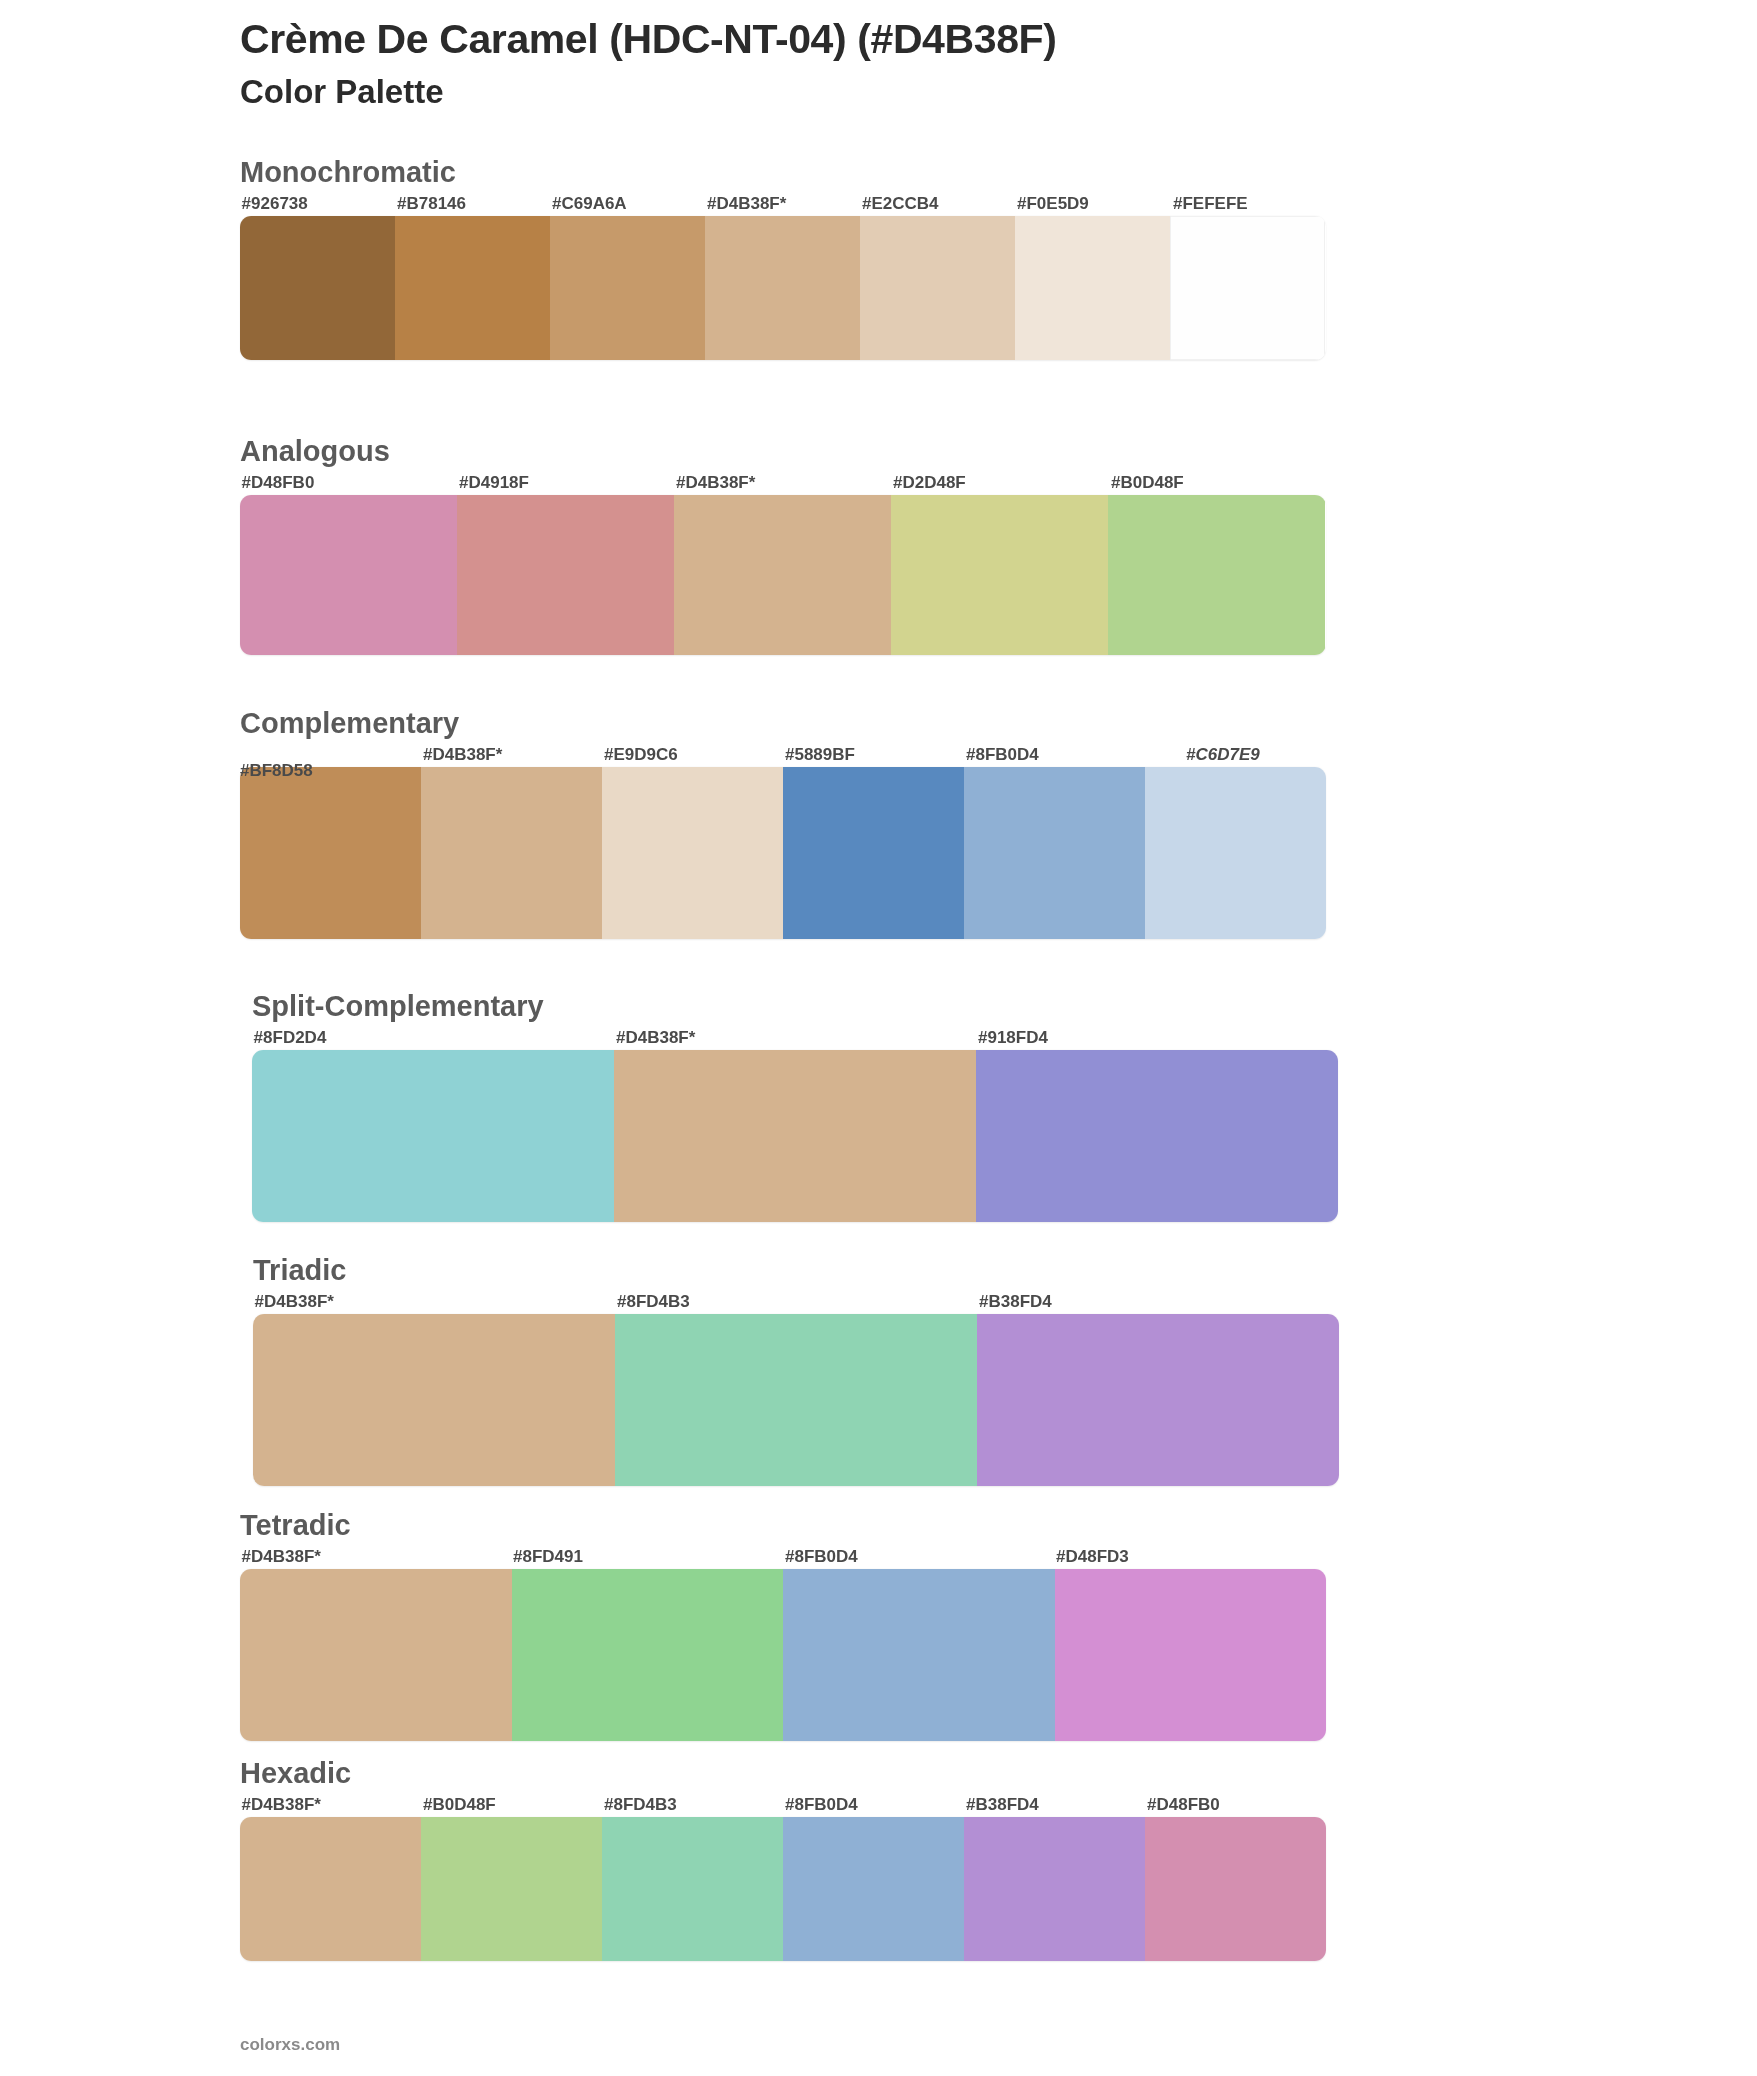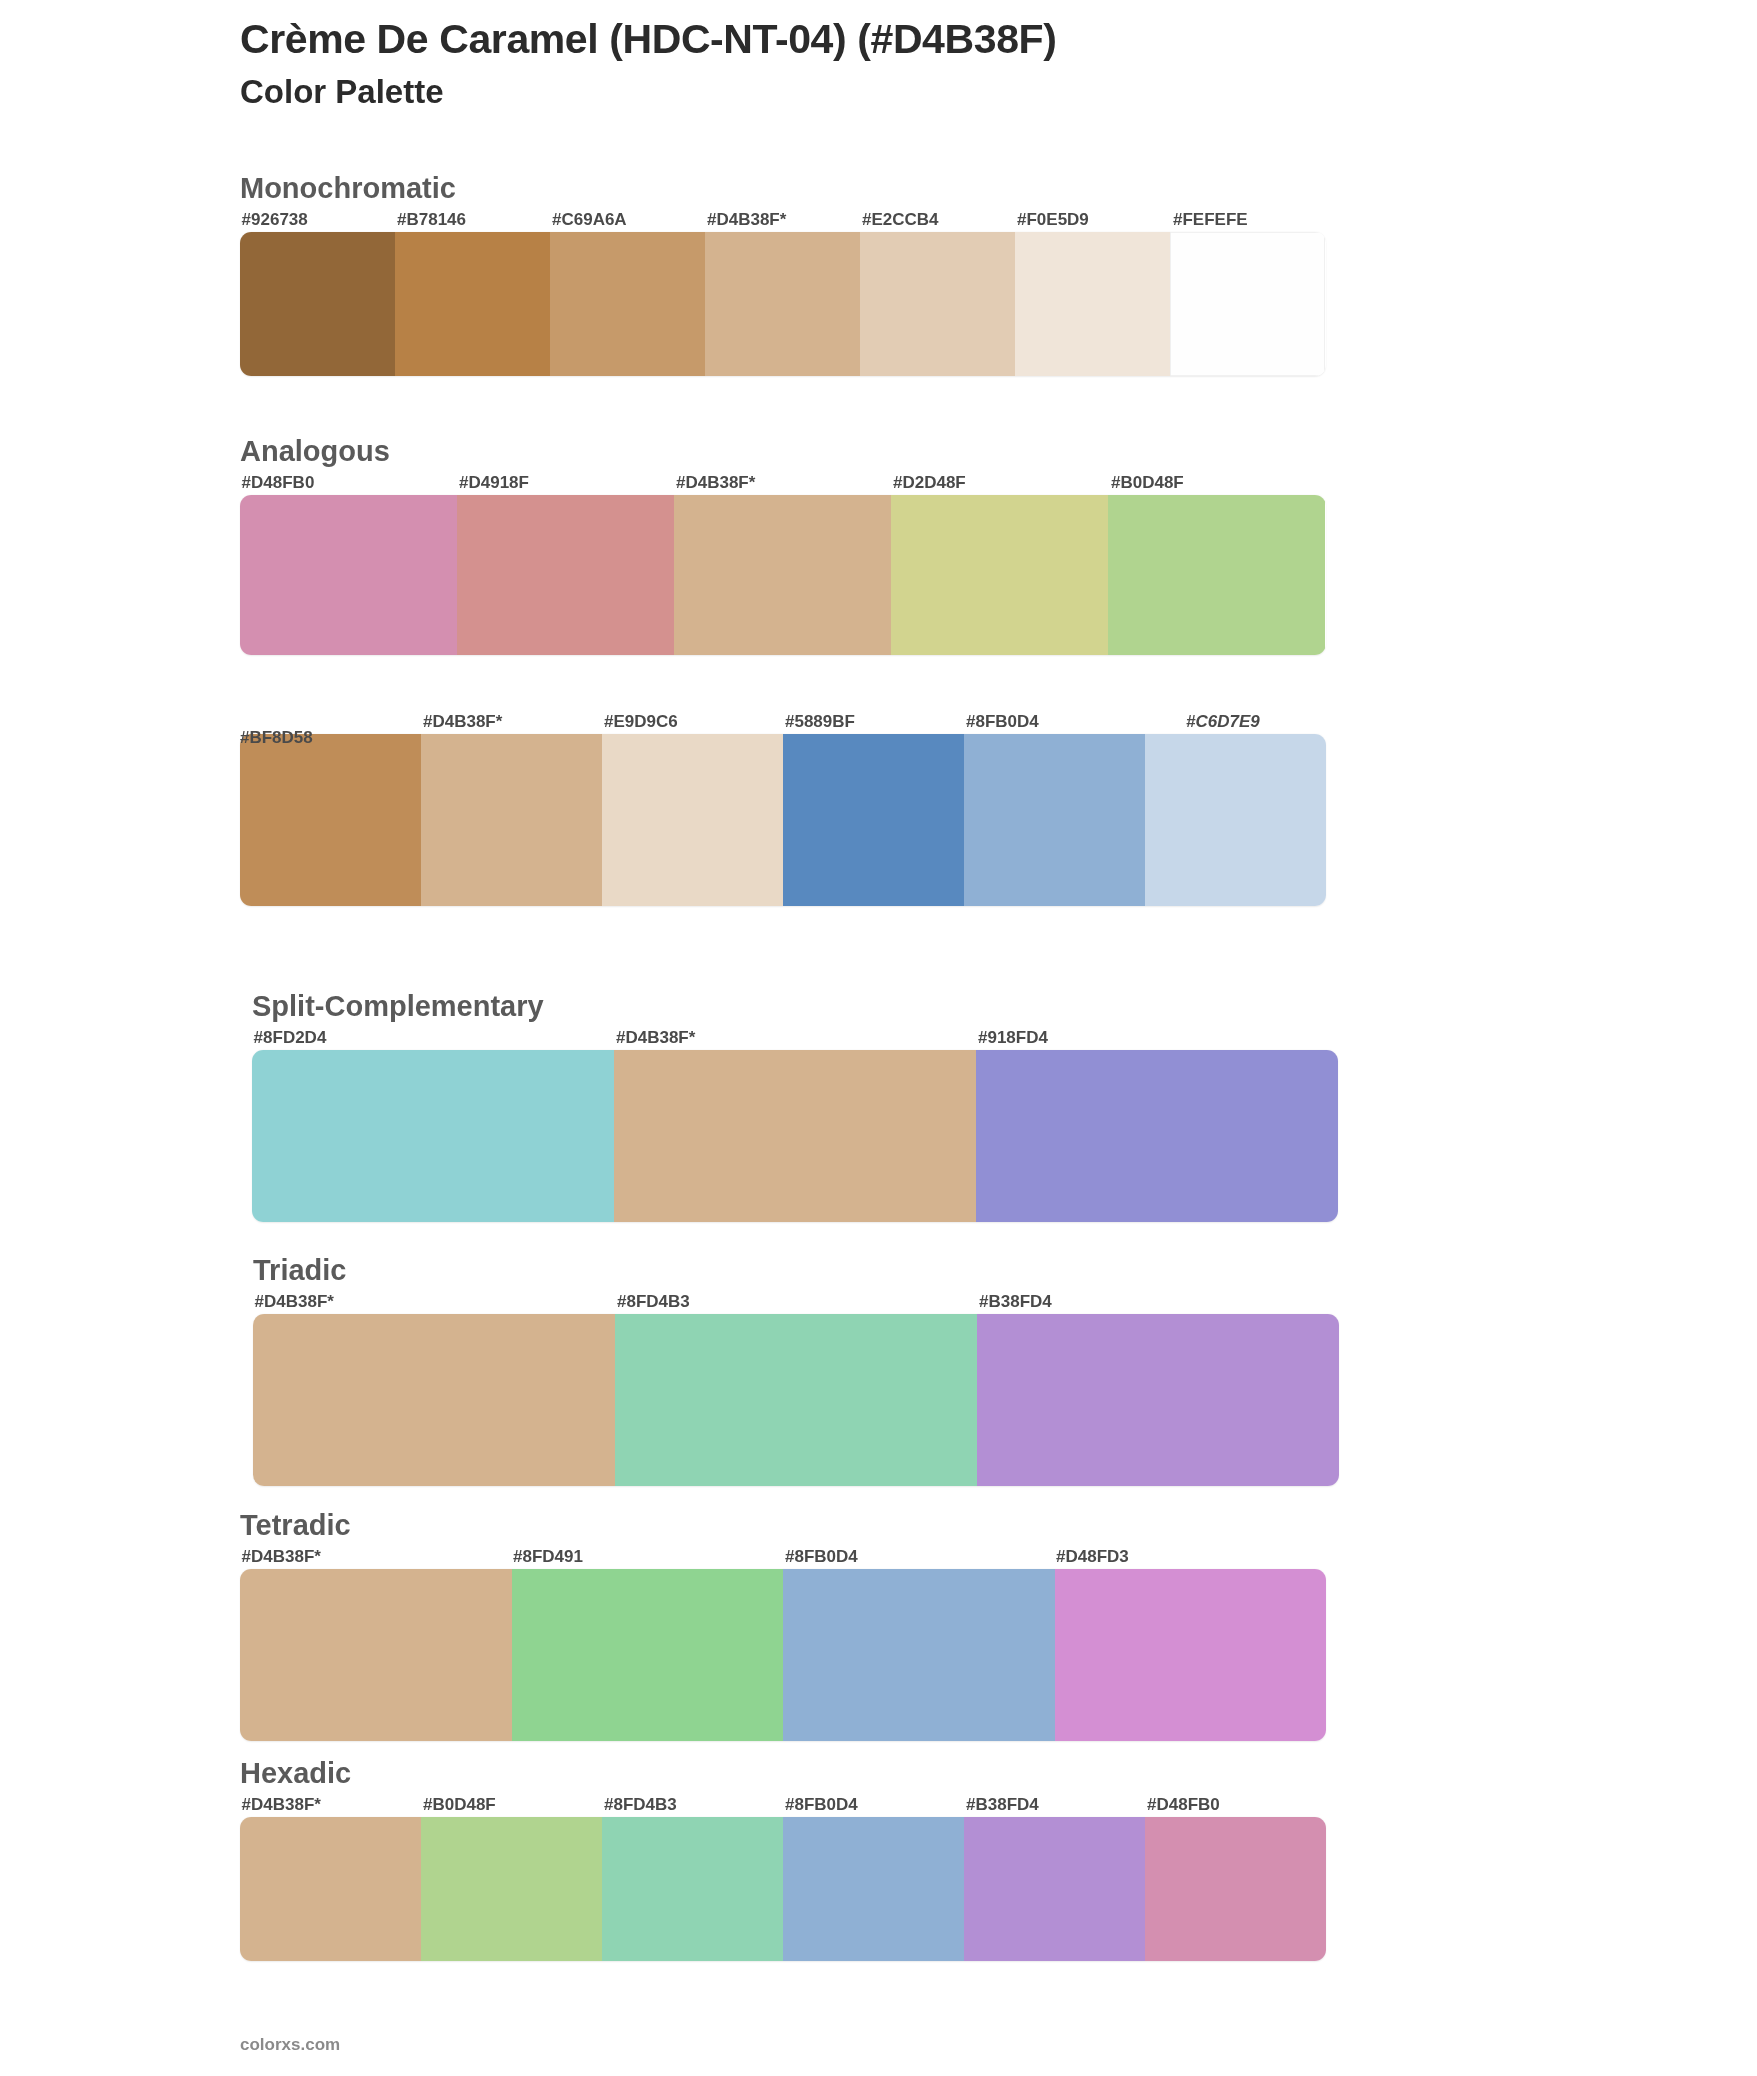--- a/index.html
+++ b/index.html
@@ -72,21 +72,21 @@
 </style>
 </head>
 <body>
 
 <div class="page">
 
   <h1 class="title">Crème De Caramel (HDC-NT-04) (#D4B38F)</h1>
   <h2 class="subtitle">Color Palette</h2>
 
   <div id="sections-container">
-      <div class="section" style="position: absolute; top: 172px; left: 0px; width: 1757px;">
+      <div class="section" style="position: absolute; top: 156px; left: 0px; width: 1757px;">
         <div class="section-title">Monochromatic</div>
         <div class="swatch-labels">
           <span class="swatch-label" style="left: 1.6px;">#926738</span>
           <span class="swatch-label" style="left: 157px;">#B78146</span>
           <span class="swatch-label" style="left: 312px;">#C69A6A</span>
           <span class="swatch-label" style="left: 467px;">#D4B38F*</span>
           <span class="swatch-label" style="left: 622px;">#E2CCB4</span>
           <span class="swatch-label" style="left: 777px;">#F0E5D9</span>
           <span class="swatch-label" style="left: 933px;">#FEFEFE</span>
         </div>
@@ -111,20 +111,21 @@
         </div>
         <div class="swatch-row" style="width: 1086px; height: 160px;">
           <div class="swatch" title="#D48FB0" style="background: rgb(212, 143, 176); width: 217px;"></div>
           <div class="swatch" title="#D4918F" style="background: rgb(212, 145, 143); width: 217px;"></div>
           <div class="swatch" title="#D4B38F*" style="background: rgb(212, 179, 143); width: 217px;"></div>
           <div class="swatch" title="#D2D48F" style="background: rgb(210, 212, 143); width: 217px;"></div>
           <div class="swatch" title="#B0D48F" style="background: rgb(176, 212, 143); width: 217px;"></div>
         </div>
       </div>
       <div class="section" style="position: absolute; top: 707px; left: 0px; width: 1757px;">
+        <div class="section-title">Complementary</div>
         <div class="swatch-labels">
           <span class="swatch-label" style="left: 0; margin-top: 16px;">#BF8D58</span>
           <span class="swatch-label" style="left: 183px;">#D4B38F*</span>
           <span class="swatch-label" style="left: 364px;">#E9D9C6</span>
           <span class="swatch-label" style="left: 545px;">#5889BF</span>
           <span class="swatch-label" style="left: 726px;">#8FB0D4</span>
           <span class="swatch-label" style="left: 946px; font-style: italic;">#C6D7E9</span>
         </div>
         <div class="swatch-row" style="width: 1086px; height: 172px;">
           <div class="swatch" title="#BF8D58" style="background: rgb(191, 141, 88); width: 181px;"></div>

